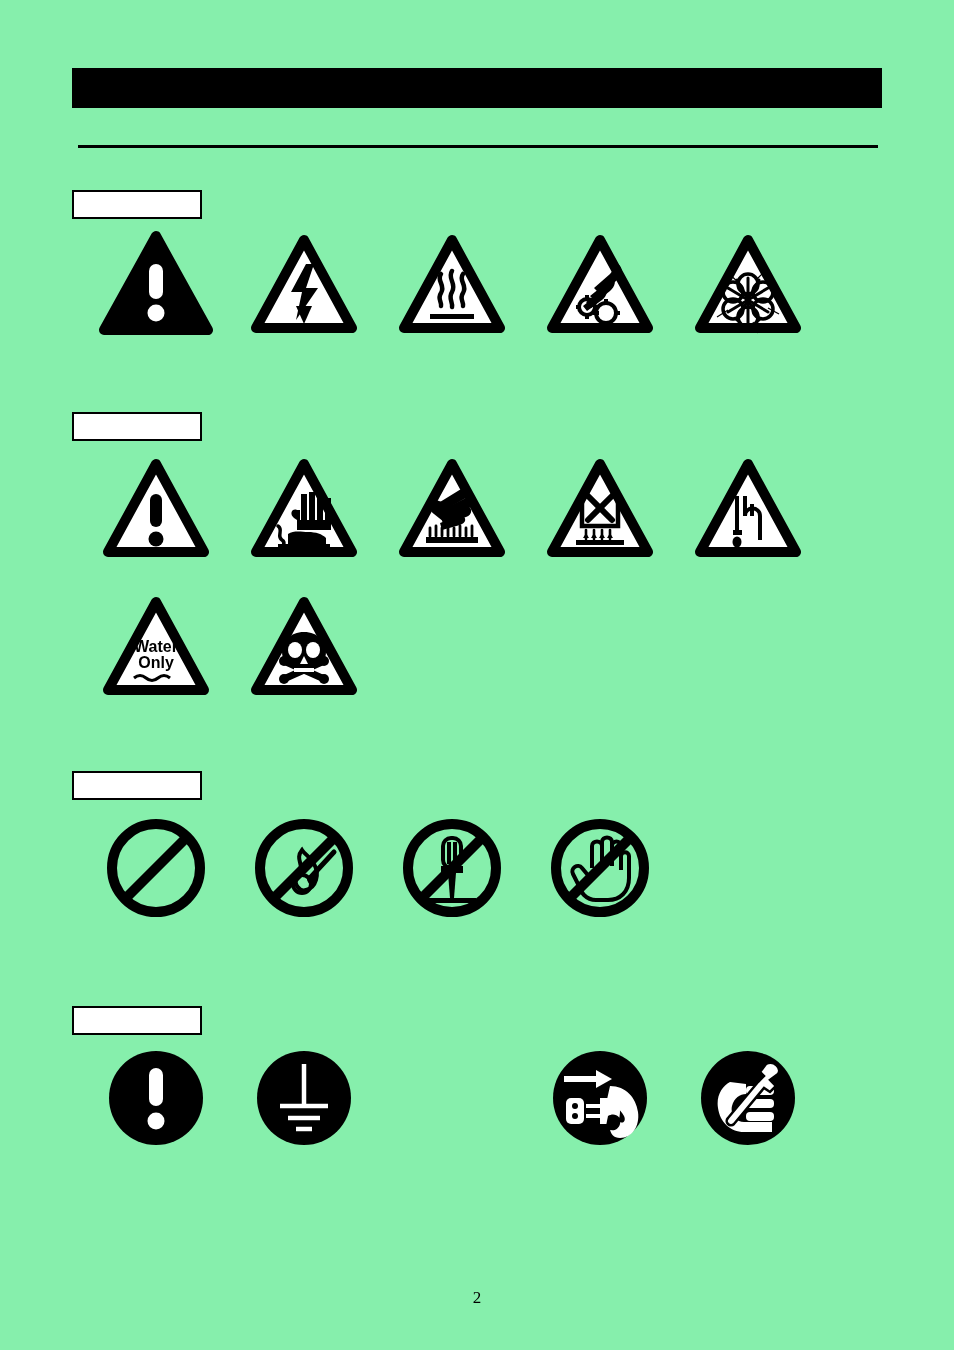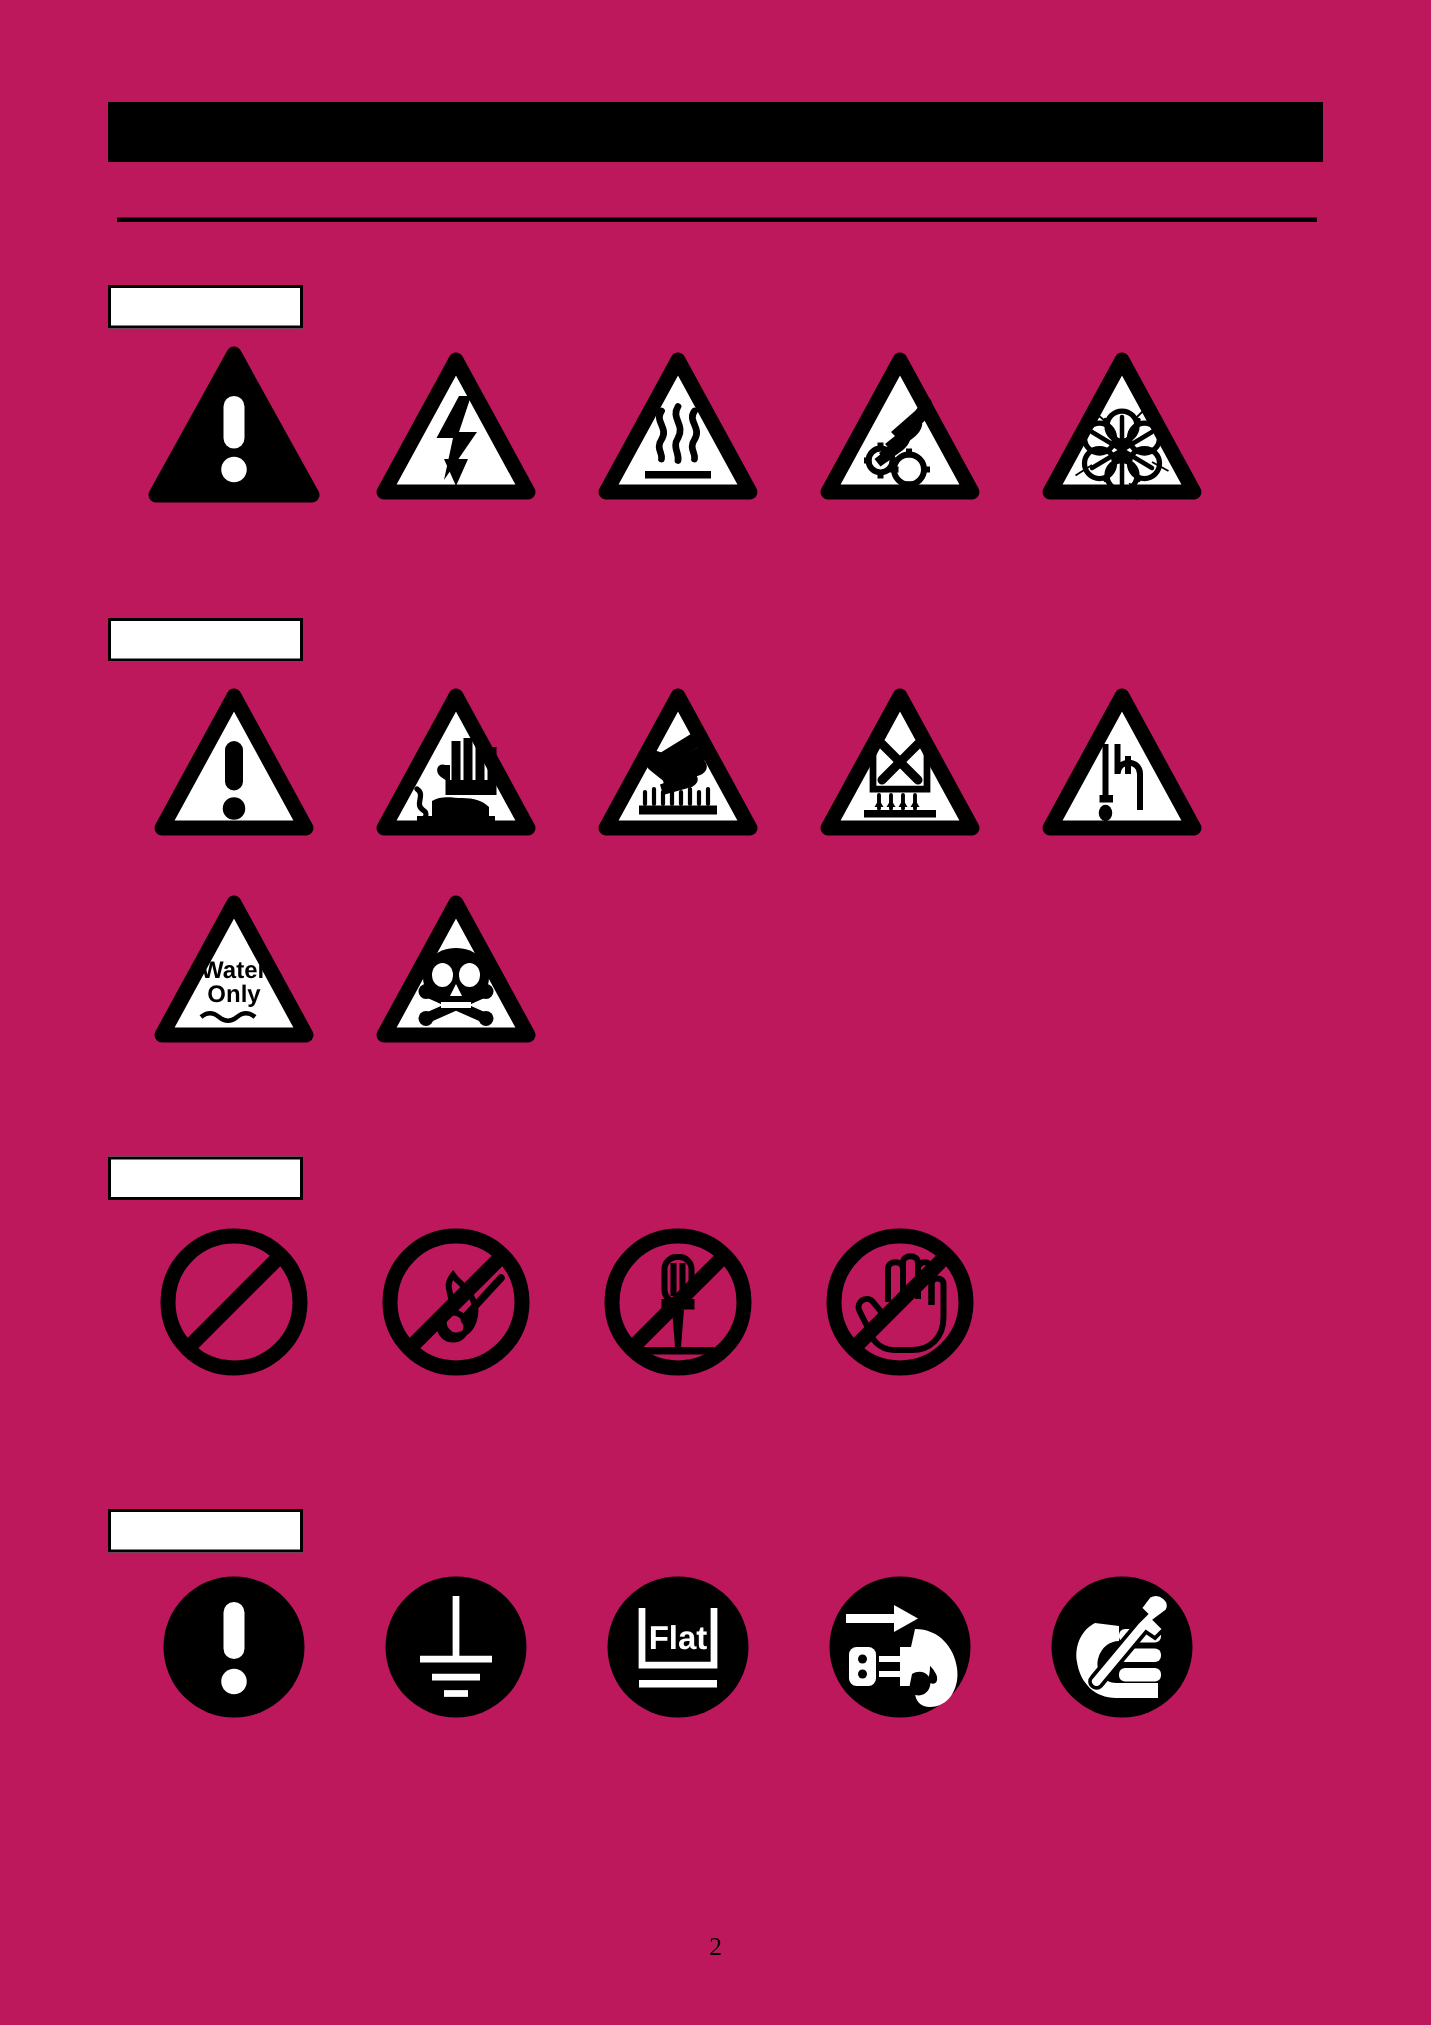--- a/index.html
+++ b/index.html
@@ -11,21 +11,21 @@
     width: 954px;
     height: 1350px;
     position: relative;
     font-family: "Liberation Sans", sans-serif;
     color: #000000;
     overflow: hidden;
   }
   .page {
     position: absolute;
     inset: 0;
-    background: #be185d;
+    background: #86efac;
   }
 
   
   .header-bar {
     position: absolute;
     left: 72px;
     top: 68px;
     width: 810px;
     height: 40px;
     background: #000000;
@@ -379,28 +379,20 @@
         <circle cx="60" cy="56" r="47" fill="#000"></circle>
         <g stroke="#fff" stroke-width="4.5" stroke-linecap="butt">
           <line x1="60" y1="22" x2="60" y2="62"></line>
           <line x1="36" y1="64" x2="84" y2="64"></line>
           <line x1="44" y1="76" x2="76" y2="76"></line>
           <line x1="52" y1="87" x2="68" y2="87"></line>
         </g>
       </svg>
     </div>
 
-    <div class="icon-cell" style="left:316px;">
-      <svg width="120" height="112" viewBox="0 0 120 112">
-        <circle cx="60" cy="56" r="47" fill="#000"></circle>
-        <path d="M36 30 L36 68 L84 68 L84 30" fill="none" stroke="#fff" stroke-width="4.5"></path>
-        <text x="60" y="57" text-anchor="middle" font-family="Liberation Sans, sans-serif" font-size="22" font-weight="bold" fill="#fff">Flat</text>
-        <rect x="34" y="78" width="52" height="5" fill="#fff"></rect>
-      </svg>
-    </div>
 
     <div class="icon-cell" style="left:464px;">
       <svg width="120" height="112" viewBox="0 0 120 112">
         <circle cx="60" cy="56" r="47" fill="#000"></circle>
         <g fill="#fff">
           <rect x="24" y="34" width="34" height="6"></rect>
           <path d="M56 28 L72 37 L56 46 Z"></path>
           <rect x="26" y="56" width="18" height="26" rx="5"></rect>
         </g>
         <g fill="#000">

